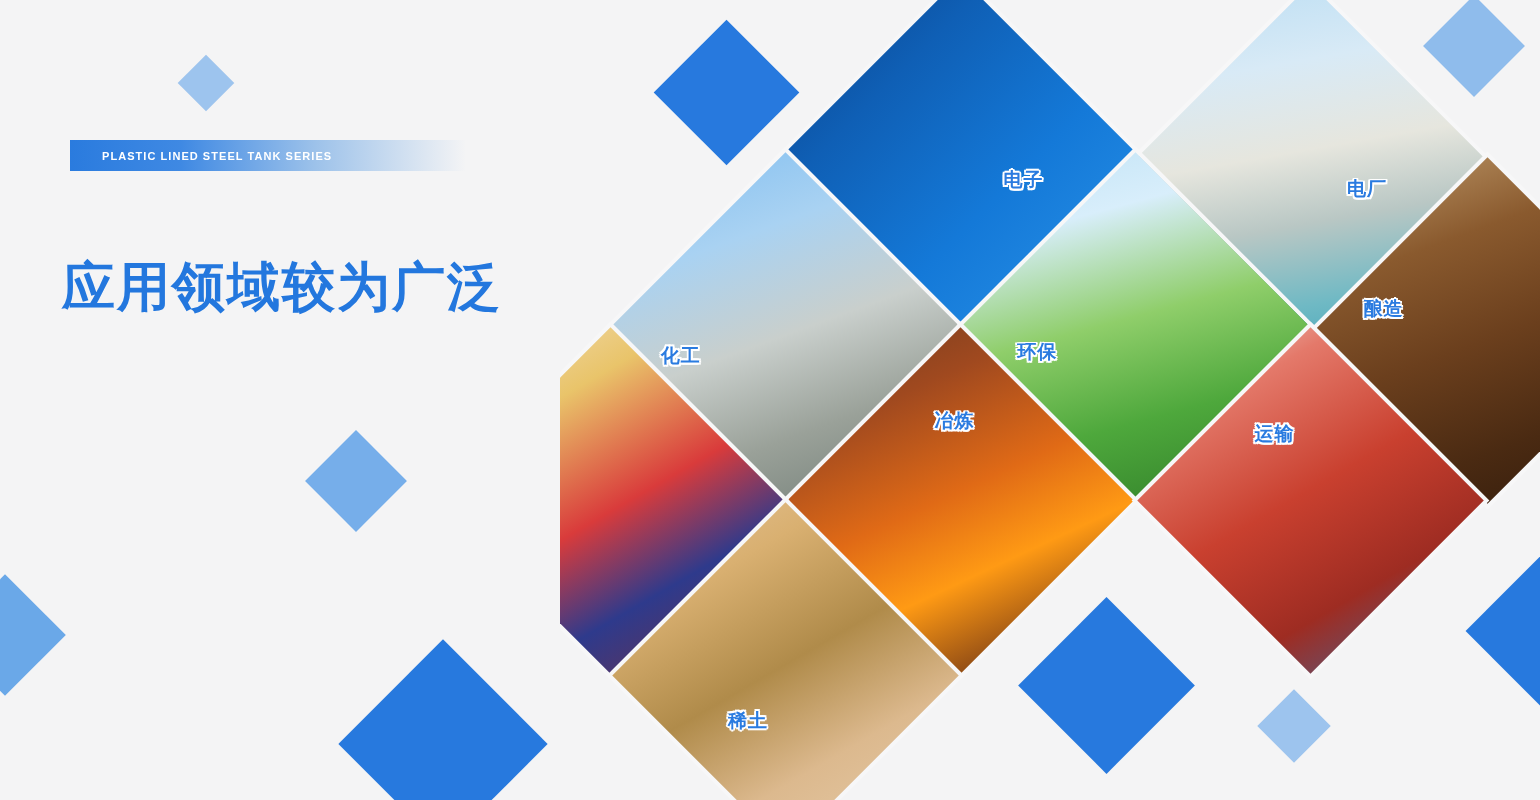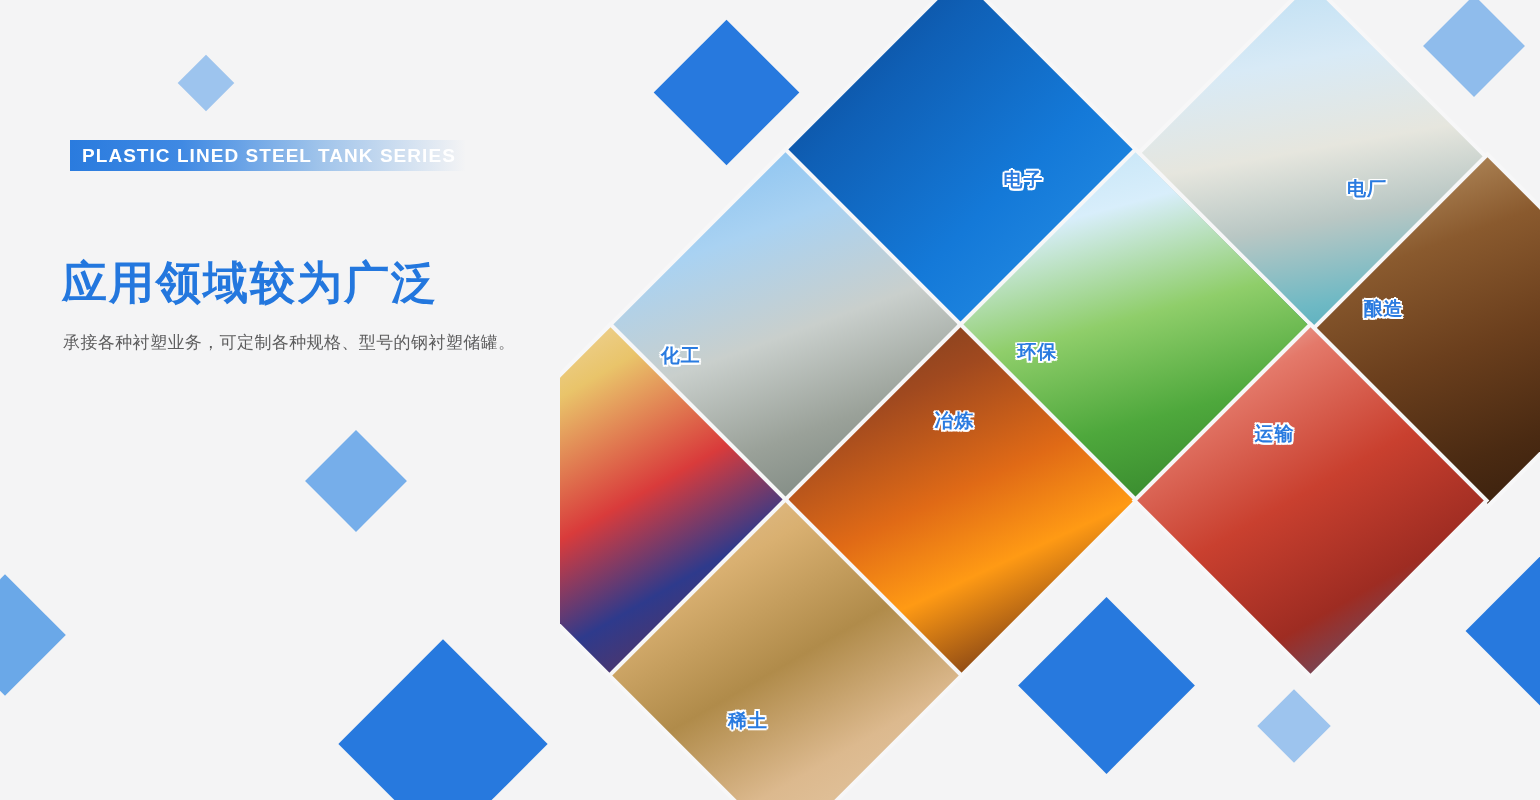--- a/index.html
+++ b/index.html
@@ -15,31 +15,31 @@
   .deco{position:absolute;transform:rotate(45deg);}
 
   
   .copy{position:absolute;left:0;top:0;width:620px;height:800px;z-index:6;}
   .badge{
     position:absolute;left:70px;top:140px;width:396px;height:31px;
     background:linear-gradient(90deg,#2a7bde 0%,#3f89e3 28%,#9dc2ea 62%,rgba(244,244,245,0) 100%);
     display:flex;align-items:center;
   }
   .badge span{
-    color:#ffffff;font-size:19px;font-weight:bold;letter-spacing:1.05px;
-    padding-left:12px;white-space:nowrap;
+    color:#ffffff;font-size:11px;font-weight:bold;letter-spacing:1.05px;
+    white-space:nowrap;margin-left:32px;
   }
   .h1{
     position:absolute;left:62px;top:188px;
     font-size:47px;font-weight:bold;color:#4f4f50;letter-spacing:2px;
     line-height:1.1;white-space:nowrap;
   }
   .h2{
     position:absolute;left:62px;top:258px;
-    font-size:45px;font-weight:bold;color:#2377de;letter-spacing:2px;
+    font-size:53px;font-weight:bold;color:#2377de;letter-spacing:2px;
     line-height:1.1;white-space:nowrap;
   }
   .sub{
     position:absolute;left:63px;top:331px;
     font-size:17px;color:#5d5d5e;letter-spacing:.4px;white-space:nowrap;
   }
 
   
   #mosaic{position:absolute;left:0;top:0;width:1540px;height:800px;z-index:4;}
   .tile{
@@ -130,17 +130,16 @@
 
   <div class="copy">
 
     <div class="badge">
       <span>PLASTIC LINED STEEL TANK SERIES</span>
     </div>
 
 
     <div class="h2">应用领域较为广泛</div>
 
-    <div class="sub">承接各种衬塑业务，可定制各种规格、型号的钢衬塑储罐。</div>
 
   </div>
 
 </div>
 
 </body></html>

